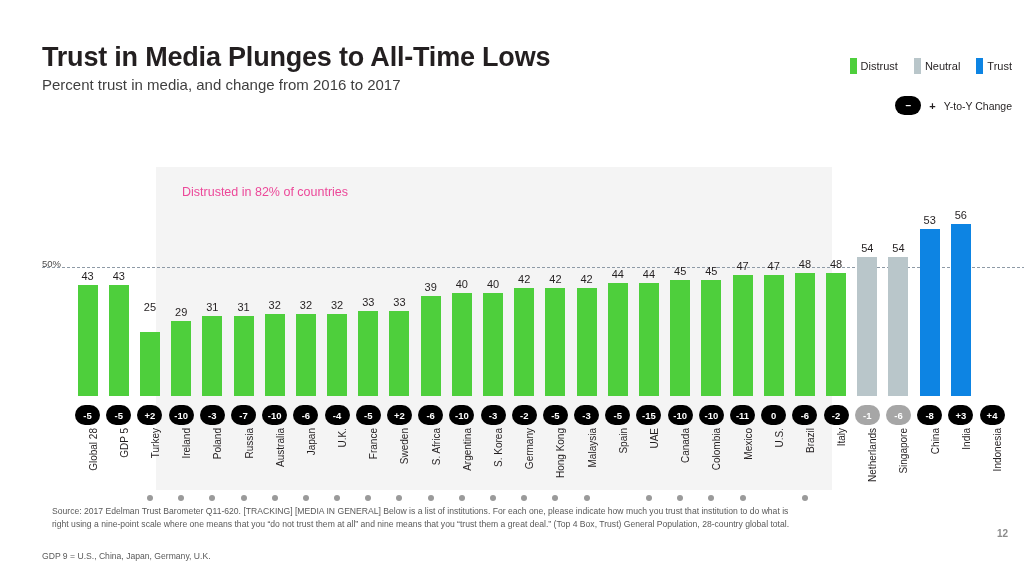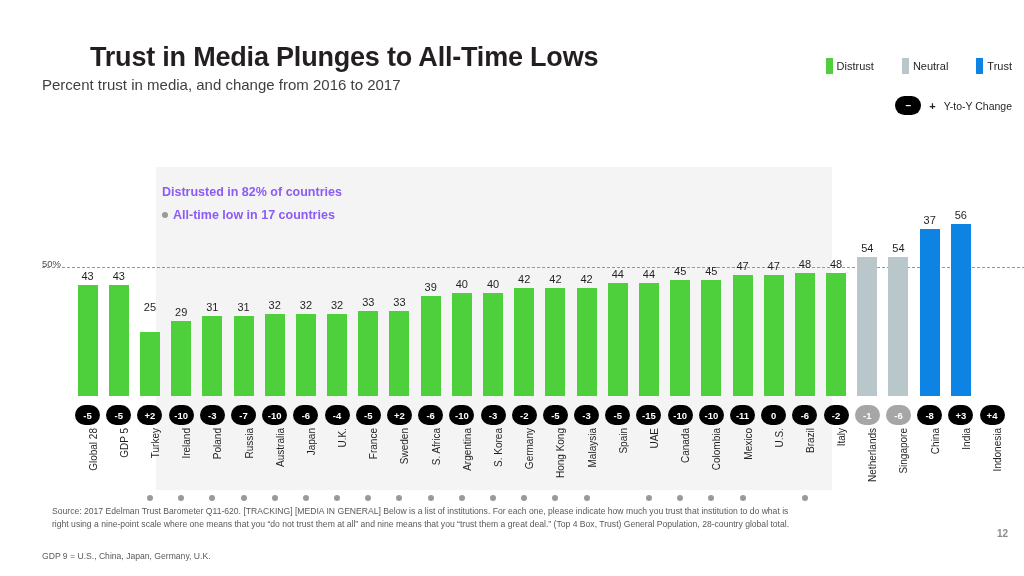--- a/index.html
+++ b/index.html
@@ -16,39 +16,38 @@
 
   
   .title {
     position: absolute;
     left: 42px;
     top: 42px;
     font-size: 27px;
     font-weight: bold;
     letter-spacing: -0.2px;
     color: #231f20;
-    margin-left: 48px;
   }
   .subtitle {
     position: absolute;
     left: 42px;
     top: 76px;
     font-size: 15px;
     font-weight: normal;
     color: #3f3f3f;
   }
 
   
   .legend {
     position: absolute;
     right: 12px;
     top: 58px;
     display: flex;
     align-items: center;
-    gap: 28px;
+    gap: 16px;
     font-size: 11px;
     margin-left: 36px;
   }
   .legend-item { display: flex; align-items: center; gap: 4px; }
   .legend-swatch { width: 7px; height: 16px; display: block; }
 
   .ytoy {
     position: absolute;
     right: 12px;
     top: 96px;
@@ -83,25 +82,25 @@
     position: absolute;
     left: 114px;
     top: 15px;
     width: 676px;
     height: 323px;
     background: #f4f4f4;
   }
 
   .panel-note {
     position: absolute;
-    left: 120px;
+    left: 140px;
     top: 29px;
     font-size: 12.5px;
-    font-weight: bold;
-    color: #8b5cf6;
+    font-weight: normal;
+    color: #ec4899;
     line-height: 1.85;
   }
   .panel-note .dot {
     display: inline-block;
     width: 6px; height: 6px;
     border-radius: 50%;
     background: #9a9a9a;
     vertical-align: middle;
     margin-right: 5px;
     margin-bottom: 2px;
@@ -276,21 +275,20 @@
   <span class="ytoy-plus">+</span>
   <span>Y-to-Y Change</span>
 </div>
 
 <div class="plot">
 
   <div class="panel"></div>
 
   <div class="panel-note">
     <div>Distrusted in 82% of countries</div>
-    <div><span class="dot"></span><span>All-time low in 17 countries</span></div>
   </div>
 
   <div class="reflabel" style="top: 106px;">50%</div>
   <div class="refline" style="top: 115px;"></div>
 
   <div class="bars">
       <div class="col">
         <div class="bar-value" style="bottom: 114px;">43</div>
         <div class="bar" style="height: 111px;"></div>
       </div>
@@ -392,21 +390,21 @@
       </div>
       <div class="col">
         <div class="bar-value" style="bottom: 142px;">54</div>
         <div class="bar neutral" style="height: 139px;"></div>
       </div>
       <div class="col">
         <div class="bar-value" style="bottom: 142px;">54</div>
         <div class="bar neutral" style="height: 139px;"></div>
       </div>
       <div class="col">
-        <div class="bar-value" style="bottom: 170px;">37</div>
+        <div class="bar-value" style="bottom: 170px;">53</div>
         <div class="bar trust" style="height: 167px;"></div>
       </div>
       <div class="col">
         <div class="bar-value" style="bottom: 175px;">56</div>
         <div class="bar trust" style="height: 172px;"></div>
       </div>
     </div>
   <div class="bubbles">
       <div class="bubble-cell">
         <div class="bubble">-5</div>

